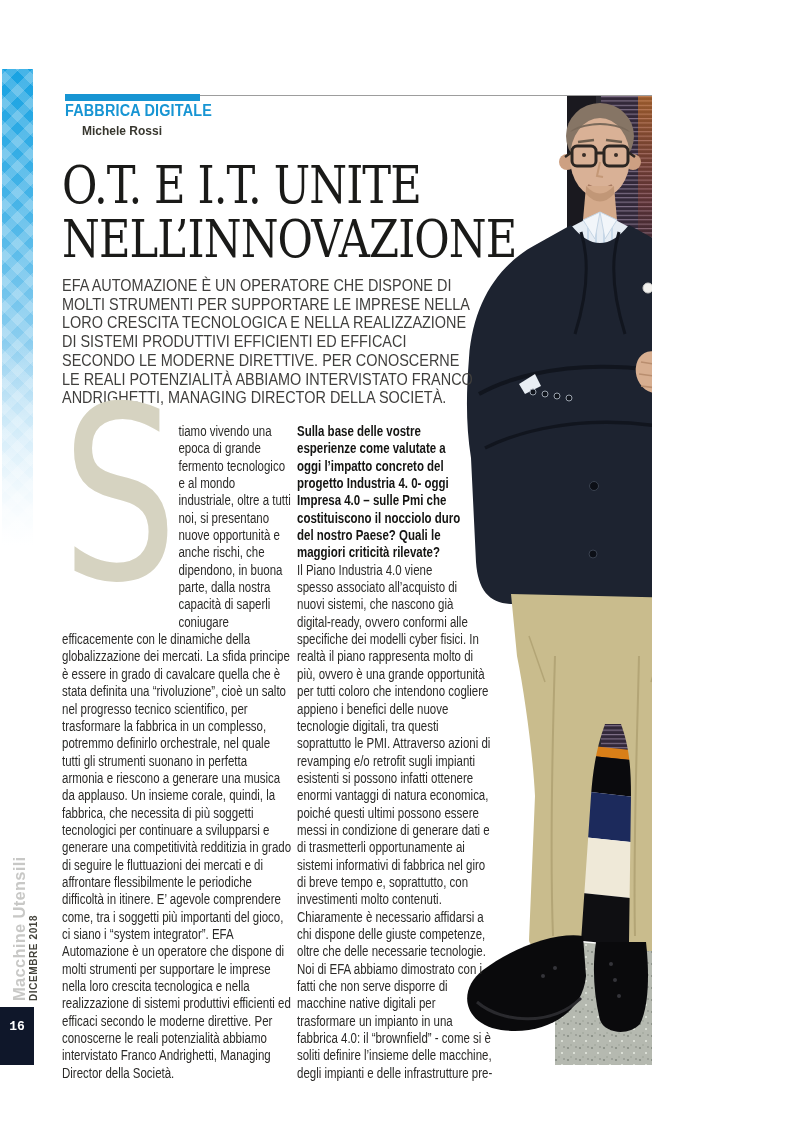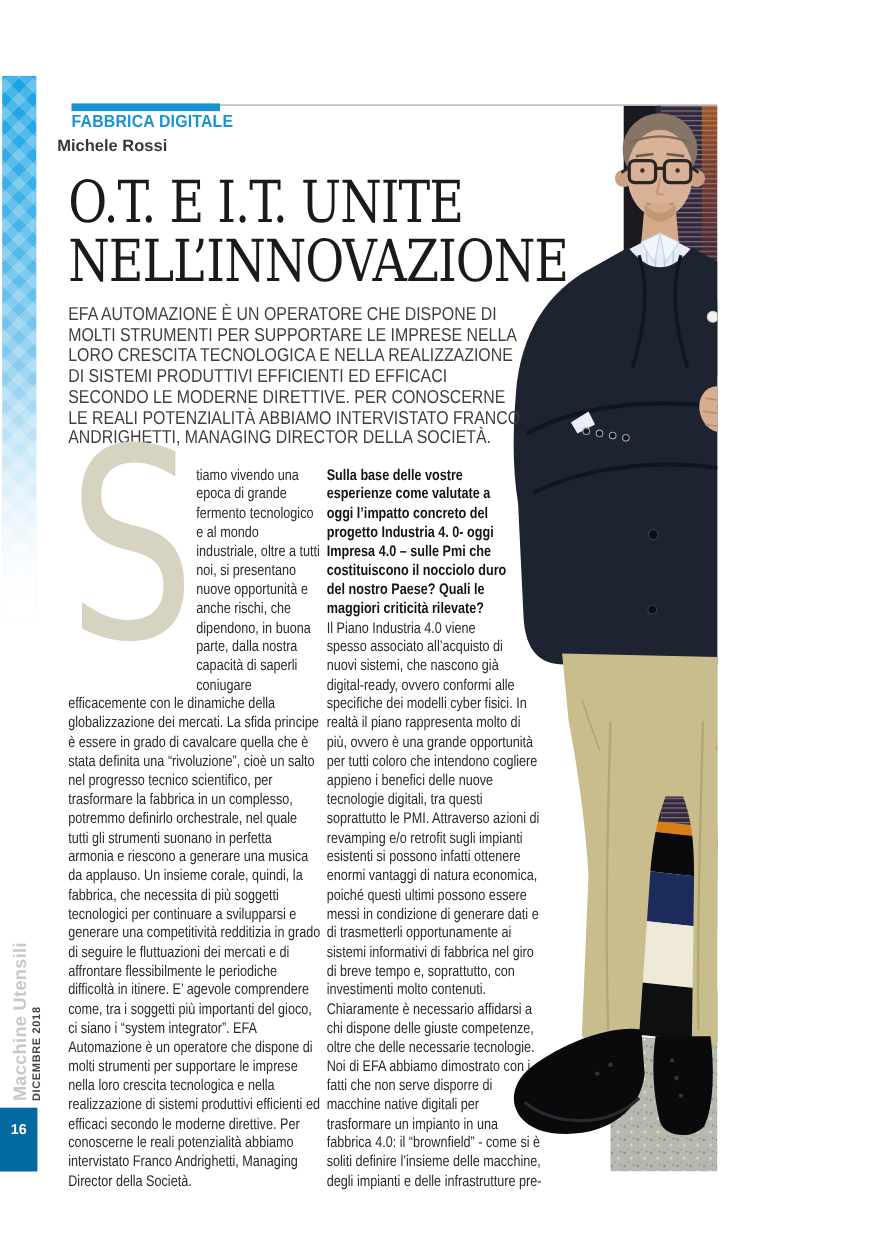--- a/index.html
+++ b/index.html
@@ -9,21 +9,21 @@
   .blue-strip{position:absolute;left:2px;top:69px;width:31px;height:496px;z-index:0;
     background:
       linear-gradient(180deg, rgba(255,255,255,0) 55%, #ffffff 96%),
       repeating-linear-gradient(45deg, rgba(255,255,255,.20) 0 9px, rgba(255,255,255,0) 9px 18px),
       repeating-linear-gradient(-45deg, rgba(255,255,255,.20) 0 9px, rgba(255,255,255,0) 9px 18px),
       linear-gradient(180deg, #17a2e2 0%, #4cb6e8 30%, #9dd4f1 62%, #e2f3fc 100%);}
   .rule{position:absolute;left:200px;top:95px;width:600px;height:1px;background:#9d9d9d;z-index:2;}
   .kicker-bar{position:absolute;left:65px;top:94px;width:135px;height:7px;background:#1795d3;z-index:2;}
   .kicker{position:absolute;left:65px;top:102px;z-index:2;color:#1795d3;font-size:16px;font-weight:bold;
           white-space:nowrap;transform:scaleX(.9);transform-origin:0 0;letter-spacing:.2px;}
-  .author{position:absolute;left:52px;top:124px;z-index:2;color:#38372f;font-size:15px;font-weight:bold;}
+  .author{position:absolute;left:82px;top:124px;z-index:2;color:#38372f;font-size:12px;font-weight:bold;}
   .headline{position:absolute;left:62px;top:157px;z-index:2;color:#1a1a18;}
   .hl-line{font-family:"DejaVu Serif",serif;font-size:47px;line-height:49px;letter-spacing:-1px;
            white-space:nowrap;transform:scale(.92,1.12);transform-origin:0 0;position:absolute;left:0;}
   .hl1{top:0;}
   .hl2{top:54px;}
   .standfirst{position:absolute;left:62px;top:277px;width:486px;z-index:2;color:#403f3d;
               font-size:17px;line-height:18.7px;transform:scaleX(.85);transform-origin:0 0;}
   
   .col{position:absolute;top:423px;z-index:2;font-size:14px;line-height:17.35px;color:#2b2a28;
        transform:scaleX(.82);transform-origin:0 0;}
@@ -37,21 +37,21 @@
   .intrusion{float:right;width:27px;height:182px;}
   
   .photo{position:absolute;left:433px;top:96px;width:367px;height:969px;margin:0;z-index:1;}
   
   .mag-vert{position:absolute;left:10px;top:1001px;z-index:2;color:#c8c8c6;font-size:16.5px;
             font-weight:bold;letter-spacing:.3px;white-space:nowrap;
             transform:rotate(-90deg);transform-origin:0 0;}
   .issue-vert{position:absolute;left:28px;top:1001px;z-index:2;color:#44433b;font-size:10px;
             font-weight:bold;letter-spacing:.6px;white-space:nowrap;
             transform:rotate(-90deg);transform-origin:0 0;}
-  .page-box{position:absolute;left:0;top:1007px;width:34px;height:58px;background:#0369a1;z-index:2;}
+  .page-box{position:absolute;left:0;top:1007px;width:34px;height:58px;background:#0f172a;z-index:2;font-family:Liberation Mono, monospace;}
   .page-box span{display:block;padding-top:12px;text-align:center;color:#fff;font-size:13px;font-weight:bold;}
 </style>
 </head>
 <body>
 
 <div class="page">
 
   <div class="blue-strip"></div>
   <div class="rule"></div>
   <div class="kicker-bar"></div>

